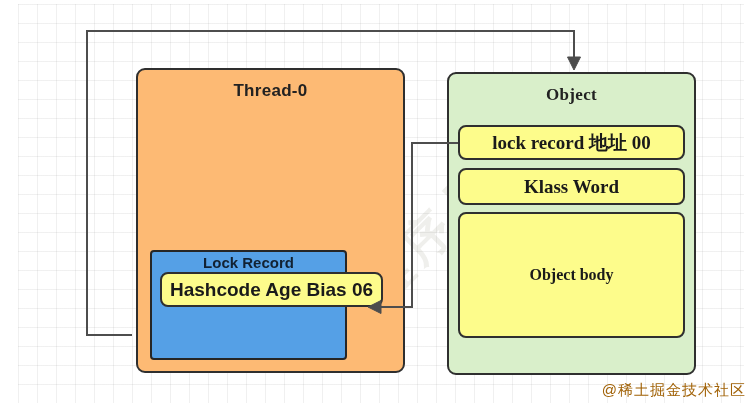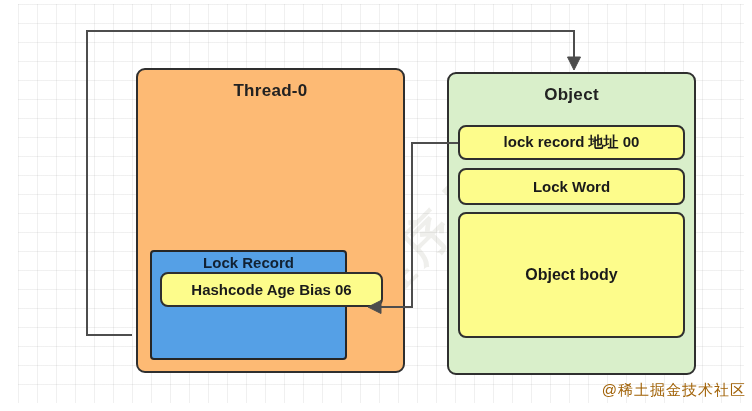--- a/index.html
+++ b/index.html
@@ -13,39 +13,39 @@
     background-image:
       linear-gradient(to right, rgba(110,110,110,0.10) 1px, transparent 1px),
       linear-gradient(to bottom, rgba(110,110,110,0.10) 1px, transparent 1px);
     background-size:19px 19px;
   }
   .shape {
     position:absolute; box-sizing:border-box;
     border:2px solid #2f2f2f; border-radius:9px;
   }
   .thread-box { left:108px; top:68px; width:269px; height:305px; background:#fdba74;margin-left:28px; }
-  .object-box { left:447px; top:72px; width:249px; height:303px; background:#d9efca; }
+  .object-box { left:447px; top:72px; width:249px; height:303px; background:#d9efca;font-family:Liberation Serif, serif; }
   .shape-title {
     text-align:center; font-weight:bold; font-size:17px; color:#222;
     padding-top:11px; letter-spacing:0.3px;
   }
   .lock-record-box {
     position:absolute; left:12px; top:180px; width:197px; height:110px;
     background:#55a0e6; border:2px solid #262626; border-radius:4px;
     box-sizing:border-box;
   }
   .lock-record-title {
     text-align:center; font-weight:bold; font-size:15px; color:#122233;
     line-height:20px; padding-top:1px;
   }
   .cell {
     position:absolute; box-sizing:border-box;
     background:#fdfc8b; border:2px solid #2f2f2f; border-radius:8px;
     display:flex; align-items:center; justify-content:center;
-    font-weight:bold; font-size:15px; color:#1a1a1a; white-space:nowrap;
+    font-weight:bold; font-size:19px; color:#1a1a1a; white-space:nowrap;
   }
   .arrow-layer { position:absolute; left:0; top:0; pointer-events:none; }
   .arrow-layer polyline { fill:none; stroke:#4d4d4d; stroke-width:2; }
   .arrow-layer polygon { fill:#4d4d4d; stroke:#4d4d4d; }
   .wm-diagonal {
     position:absolute; left:430px; top:235px;
     transform:translate(-50%,-50%) rotate(-45deg);
     font-size:48px; font-weight:bold; letter-spacing:8px;
     color:rgba(135,130,105,0.13); white-space:nowrap; pointer-events:none;
   }
@@ -74,21 +74,21 @@
 
     <div class="lock-record-box">
       <div class="lock-record-title">Lock Record</div>
       <div class="cell" style="left:8px; top:20px; width:223px; height:35px;">Hashcode Age Bias 06</div>
     </div>
   </div>
 
   <div class="shape object-box">
     <div class="shape-title">Object</div>
     <div class="cell" style="left:9px; top:51px; width:227px; height:35px;">lock record 地址 00</div>
-    <div class="cell" style="left:9px; top:94px; width:227px; height:37px;">Lock Word</div>
+    <div class="cell" style="left:9px; top:94px; width:227px; height:37px;">Klass Word</div>
     <div class="cell" style="left:9px; top:138px; width:227px; height:126px; font-size:16px;">Object body</div>
   </div>
 
   <svg class="arrow-layer" width="752" height="411" viewBox="0 0 752 411">
 
     <g>
       <polyline points="132,335 87,335 87,31 574,31 574,57"></polyline>
       <polygon points="574,70 567.5,57 580.5,57"></polygon>
     </g>
 

